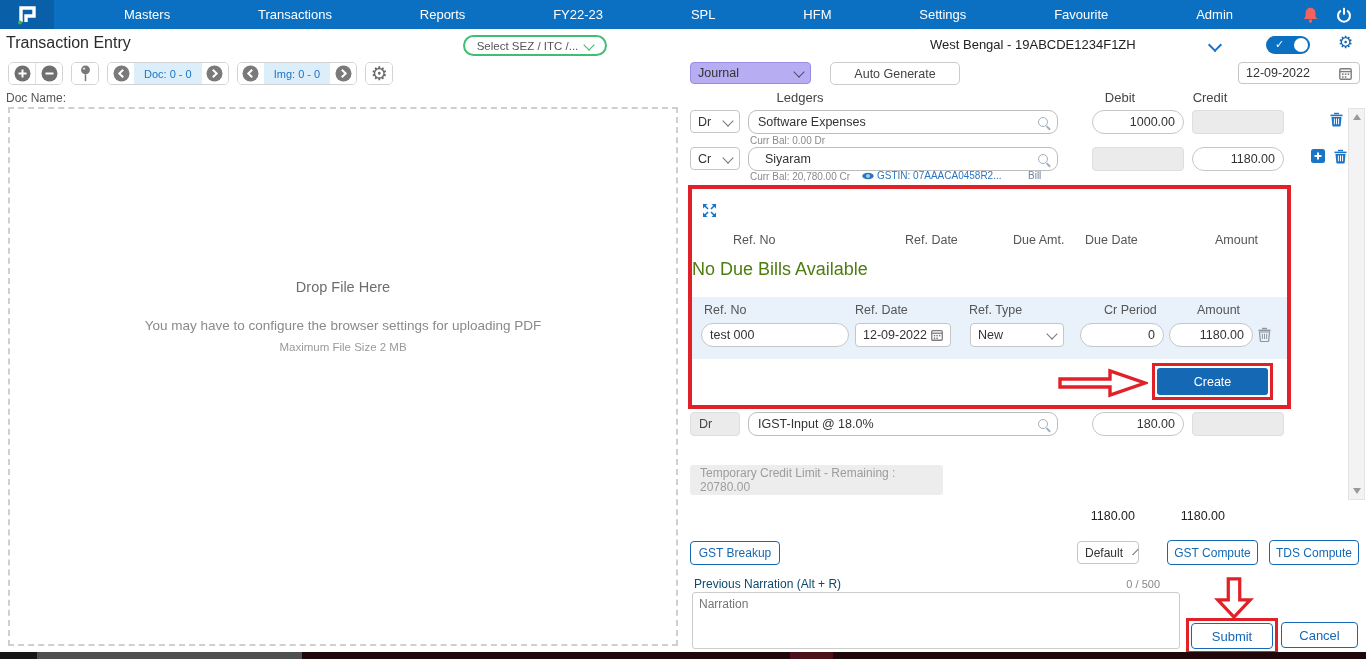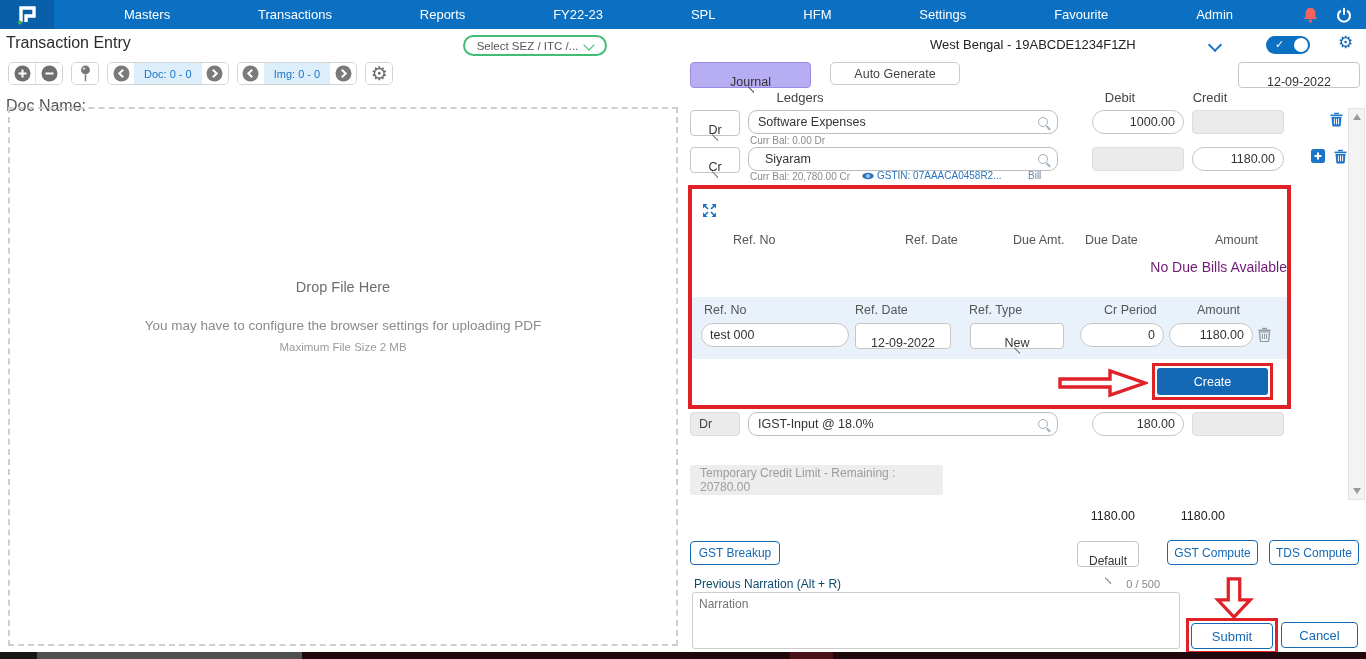--- a/index.html
+++ b/index.html
@@ -25,28 +25,28 @@
   .toggle .knob{position:absolute;right:2px;top:2px;width:14px;height:14px;background:#fff;border-radius:50%;}
   .gear{font-size:17px;line-height:1;}
   .hdr-gear{left:1338px;top:34px;color:#1568b4;}
   
   .toolbar{position:absolute;left:8px;top:62px;display:flex;gap:8px;align-items:center;}
   .tseg{display:flex;border:1px solid #d3d3d3;border-radius:5px;background:#fff;height:23px;box-sizing:border-box;align-items:center;overflow:hidden;}
   .tbtn{width:26px;height:21px;display:flex;align-items:center;justify-content:center;background:#fff;cursor:pointer;}
   .tdivider{width:1px;height:21px;background:#e3e3e3;}
   .counter{background:#ddeefb;color:#1a74c8;font-size:11px;padding:0 10px;height:23px;display:flex;align-items:center;white-space:nowrap;}
   .tb-gear{color:#6a6a6a;font-size:19px;}
-  .doc-name{left:6px;top:97px;font-size:16px;color:#555;}
+  .doc-name{left:6px;top:91px;font-size:12px;color:#555;}
   
   .dropzone{left:8px;top:107px;width:670px;height:539px;border:2px dashed #cfcfcf;box-sizing:border-box;display:flex;flex-direction:column;align-items:center;padding-top:170px;}
   .dz1{font-size:14.5px;color:#6e6e6e;}
   .dz2{font-size:13.5px;color:#8a8a8a;margin-top:23px;}
   .dz3{font-size:11.5px;color:#9a9a9a;margin-top:8px;}
   
-  .sel{border:1px solid #c6c6c6;border-radius:4px;background:#fff;display:flex;align-items:center;justify-content:space-between;padding:12px 7px;font-size:12.5px;color:#333;box-sizing:border-box;height:23px;flex-direction:column;}
+  .sel{border:1px solid #c6c6c6;border-radius:4px;background:#fff;display:flex;align-items:center;justify-content:space-between;padding:0 7px;font-size:12.5px;color:#333;box-sizing:border-box;height:23px;}
   .inp{border:1px solid #c6c6c6;border-radius:12px;background:#fff;font-size:12.5px;color:#333;padding:0 8px;box-sizing:border-box;height:24px;font-family:"Liberation Sans",sans-serif;}
   .inp.right{text-align:right;}
   .dis{background:#ebebeb;border:1px solid #dedede;border-radius:4px;height:24px;box-sizing:border-box;}
   .ledger-input{border:1px solid #bdbdbd;border-radius:9px;background:#fff;display:flex;align-items:center;justify-content:space-between;padding:0 9px;font-size:12.5px;color:#333;box-sizing:border-box;height:24px;}
   .mag{width:8px;height:8px;border:1.5px solid #9fb0bc;border-radius:50%;position:relative;flex:0 0 auto;}
   .mag::after{content:"";position:absolute;width:5px;height:1.5px;background:#9fb0bc;transform:rotate(45deg);right:-4px;bottom:-2px;}
   
   .p-journal{left:690px;top:62px;width:121px;height:22px;background:#b7adf3;border-color:#998ce4;}
   .p-autogen{left:830px;top:62px;width:130px;height:23px;border:1px solid #cbcbcb;border-radius:5px;background:#fff;font-size:12.5px;color:#444;display:flex;align-items:center;justify-content:center;box-sizing:border-box;cursor:pointer;}
   .p-date{left:1238px;top:62px;width:122px;height:22px;}
@@ -58,21 +58,21 @@
   .led{left:748px;width:310px;}
   .deb{left:1092px;width:92px;}
   .cre{left:1192px;width:92px;}
   .small-note{font-size:10px;color:#8a8a8a;}
   .gstin{display:flex;gap:3px;align-items:center;font-size:10px;color:#2a77c0;}
   .bill-lbl{font-size:10px;color:#6b83a0;}
   
   .bill-panel{left:688px;top:185px;width:603px;height:224px;border:4px solid #e02128;background:#fff;box-sizing:border-box;}
   .bp{position:absolute;}
   .due-h{font-size:12.5px;color:#555;}
-  .no-due{left:0;top:70px;width:100%;text-align:right;color:#701a75;font-size:14px;}
+  .no-due{left:0;top:70px;width:100%;text-align:left;color:#4d7c0f;font-size:18px;}
   .ref-strip{left:0;top:108px;width:595px;height:62px;background:#e9f1fb;}
   .ref-h{position:absolute;top:6px;font-size:12.5px;color:#555;}
   .strip-inp{position:absolute;top:26px;}
   .create-wrap{left:460px;top:174px;border:3px solid #e02128;padding:2px;background:#fff;line-height:0;}
   .create-btn{width:111px;height:27px;background:#1568b4;color:#fff;font-size:12.5px;border:none;border-radius:3px;font-family:"Liberation Sans",sans-serif;cursor:pointer;}
   
   .credit-note{left:690px;top:465px;width:253px;height:30px;background:#ededed;border-radius:3px;color:#9c9c9c;font-size:12px;display:flex;align-items:center;padding-left:10px;box-sizing:border-box;}
   .vscroll{left:1348px;top:108px;width:17px;height:392px;background:#f3f3f3;border:1px solid #e4e4e4;box-sizing:border-box;display:flex;flex-direction:column;justify-content:space-between;align-items:center;padding:5px 0;}
   .tri-up{width:0;height:0;border-left:4px solid transparent;border-right:4px solid transparent;border-bottom:6px solid #9a9a9a;}
   .tri-down{width:0;height:0;border-left:4px solid transparent;border-right:4px solid transparent;border-top:6px solid #9a9a9a;}

